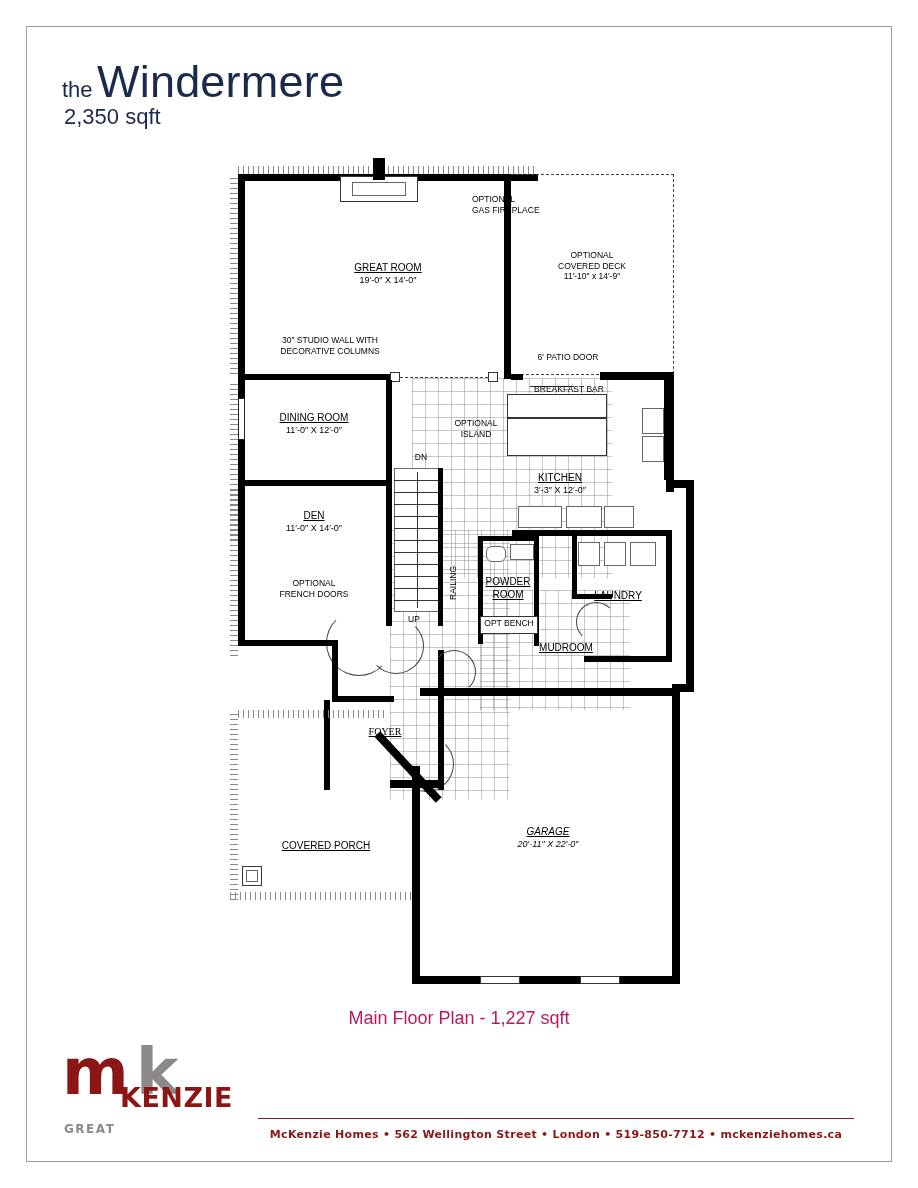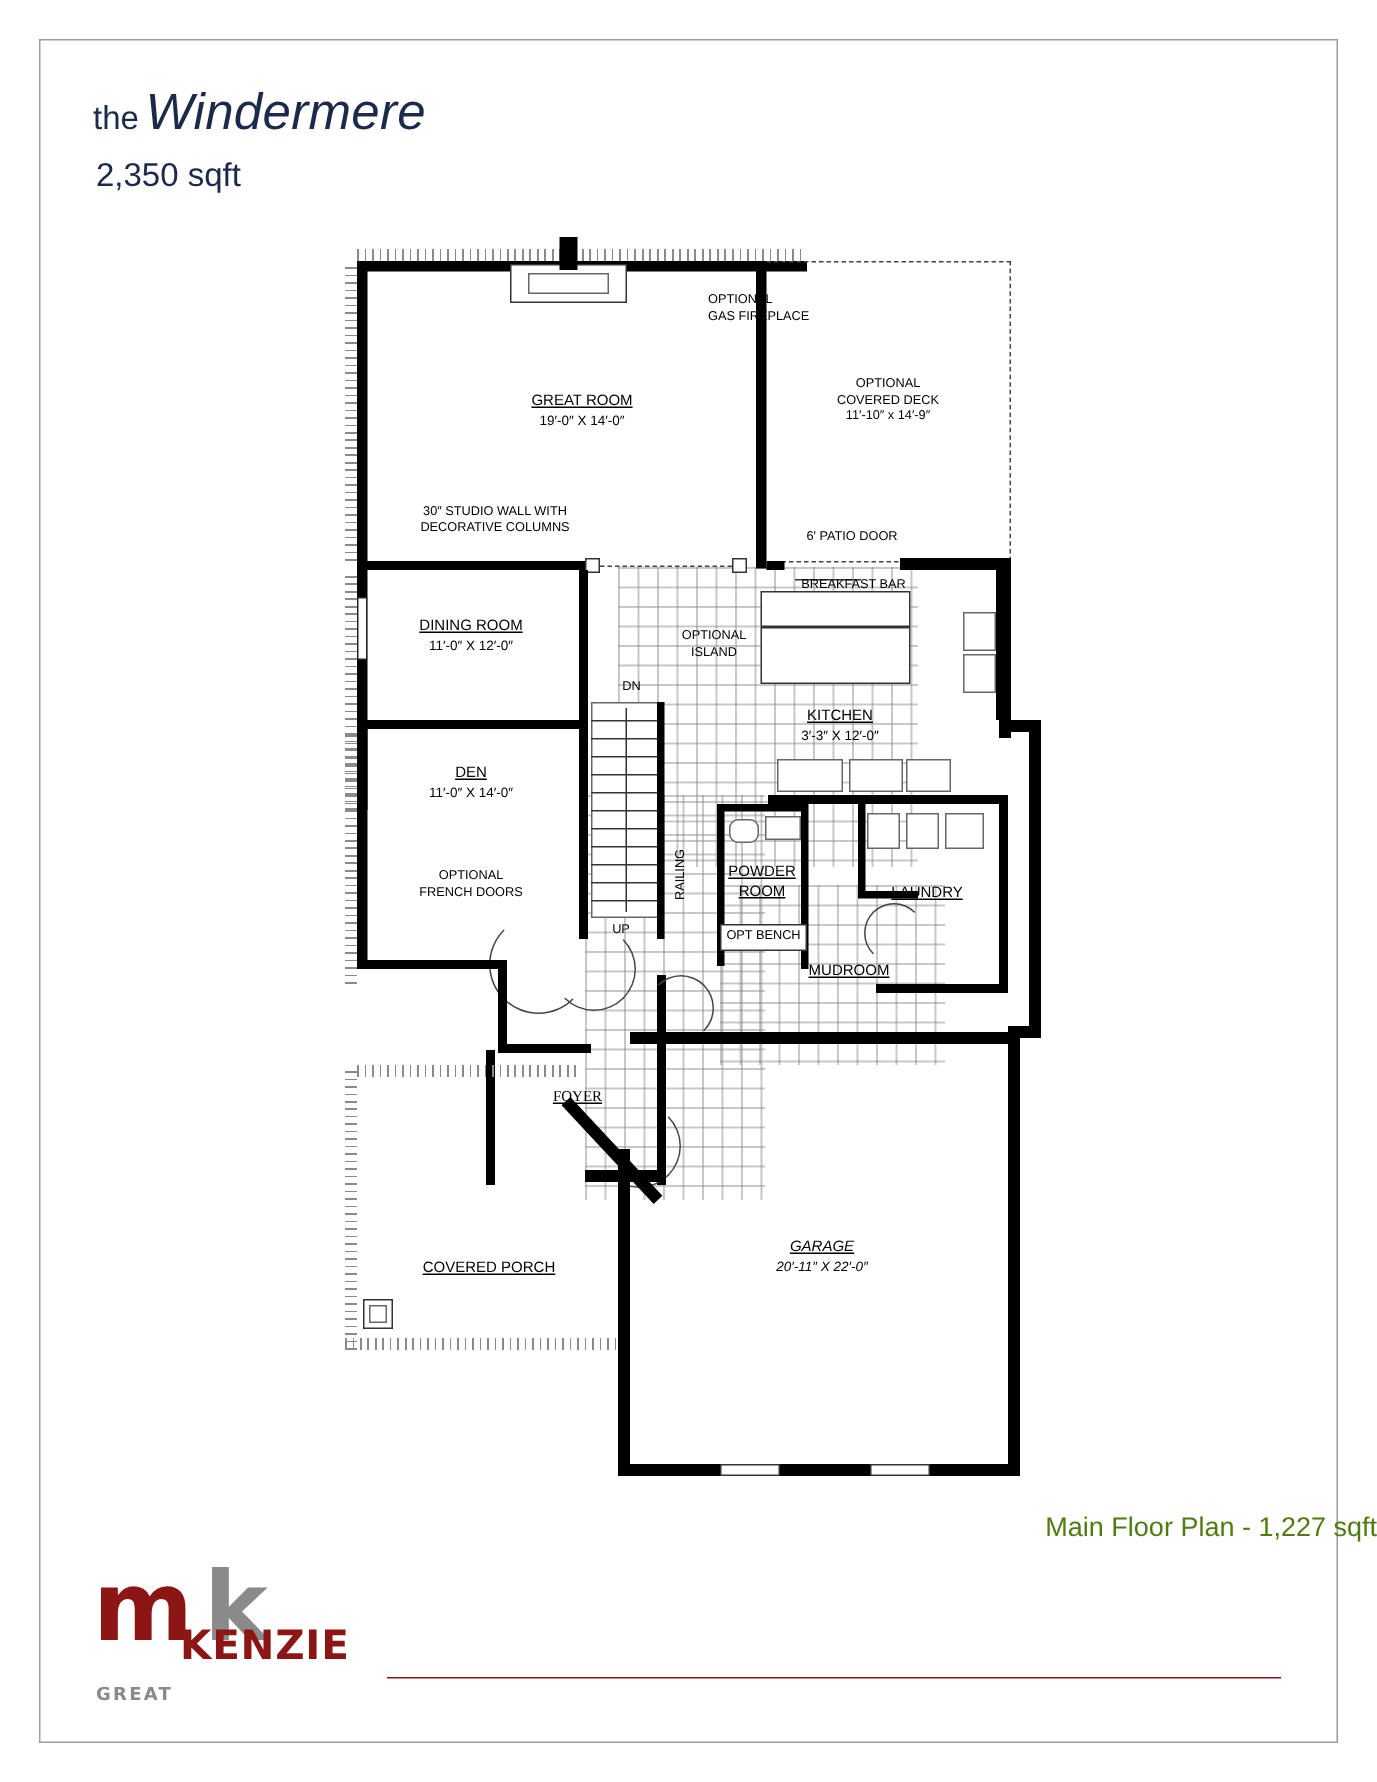--- a/index.html
+++ b/index.html
@@ -41,24 +41,23 @@
     left: 0;
     top: 0;
     color: #1b2a4a;
     white-space: nowrap;
   }
   .title-the {
     font-size: 22px;
     color: #1b2a4a;
   }
   .title-name {
-    font-size: 34px;
+    font-size: 45px;
     color: #1b2a4a;
     letter-spacing: 0.2px;
-    font-style: italic;
   }
   .title-sqft {
     position: absolute;
     left: 2px;
     top: 48px;
     font-size: 22px;
     color: #1b2a4a;
   }
   .header-right {
     position: absolute;
@@ -155,23 +154,23 @@
     position: absolute;
     background: #333;
   }
 
   
   .caption {
     position: absolute;
     top: 1008px;
     left: 0;
     width: 918px;
-    text-align: right;
+    text-align: center;
     font-size: 18px;
-    color: #4d7c0f;
+    color: #be185d;
   }
 
   
   .logo {
     position: absolute;
     left: 62px;
     top: 1036px;
     width: 220px;
     height: 100px;
   }
@@ -451,13 +450,14 @@
   <div class="logo">
     <span class="logo-m">m</span>
     <span class="logo-k">k</span>
 
     <span class="logo-kenzie">KENZIE</span>
     <span class="logo-homes">GREAT</span>
   </div>
 
 
   <div class="footrule"></div>
+  <div class="footline">McKenzie Homes  •   562 Wellington Street  •   London  •   519-850-7712  •   mckenziehomes.ca</div>
 </div>
 
 </body></html>

